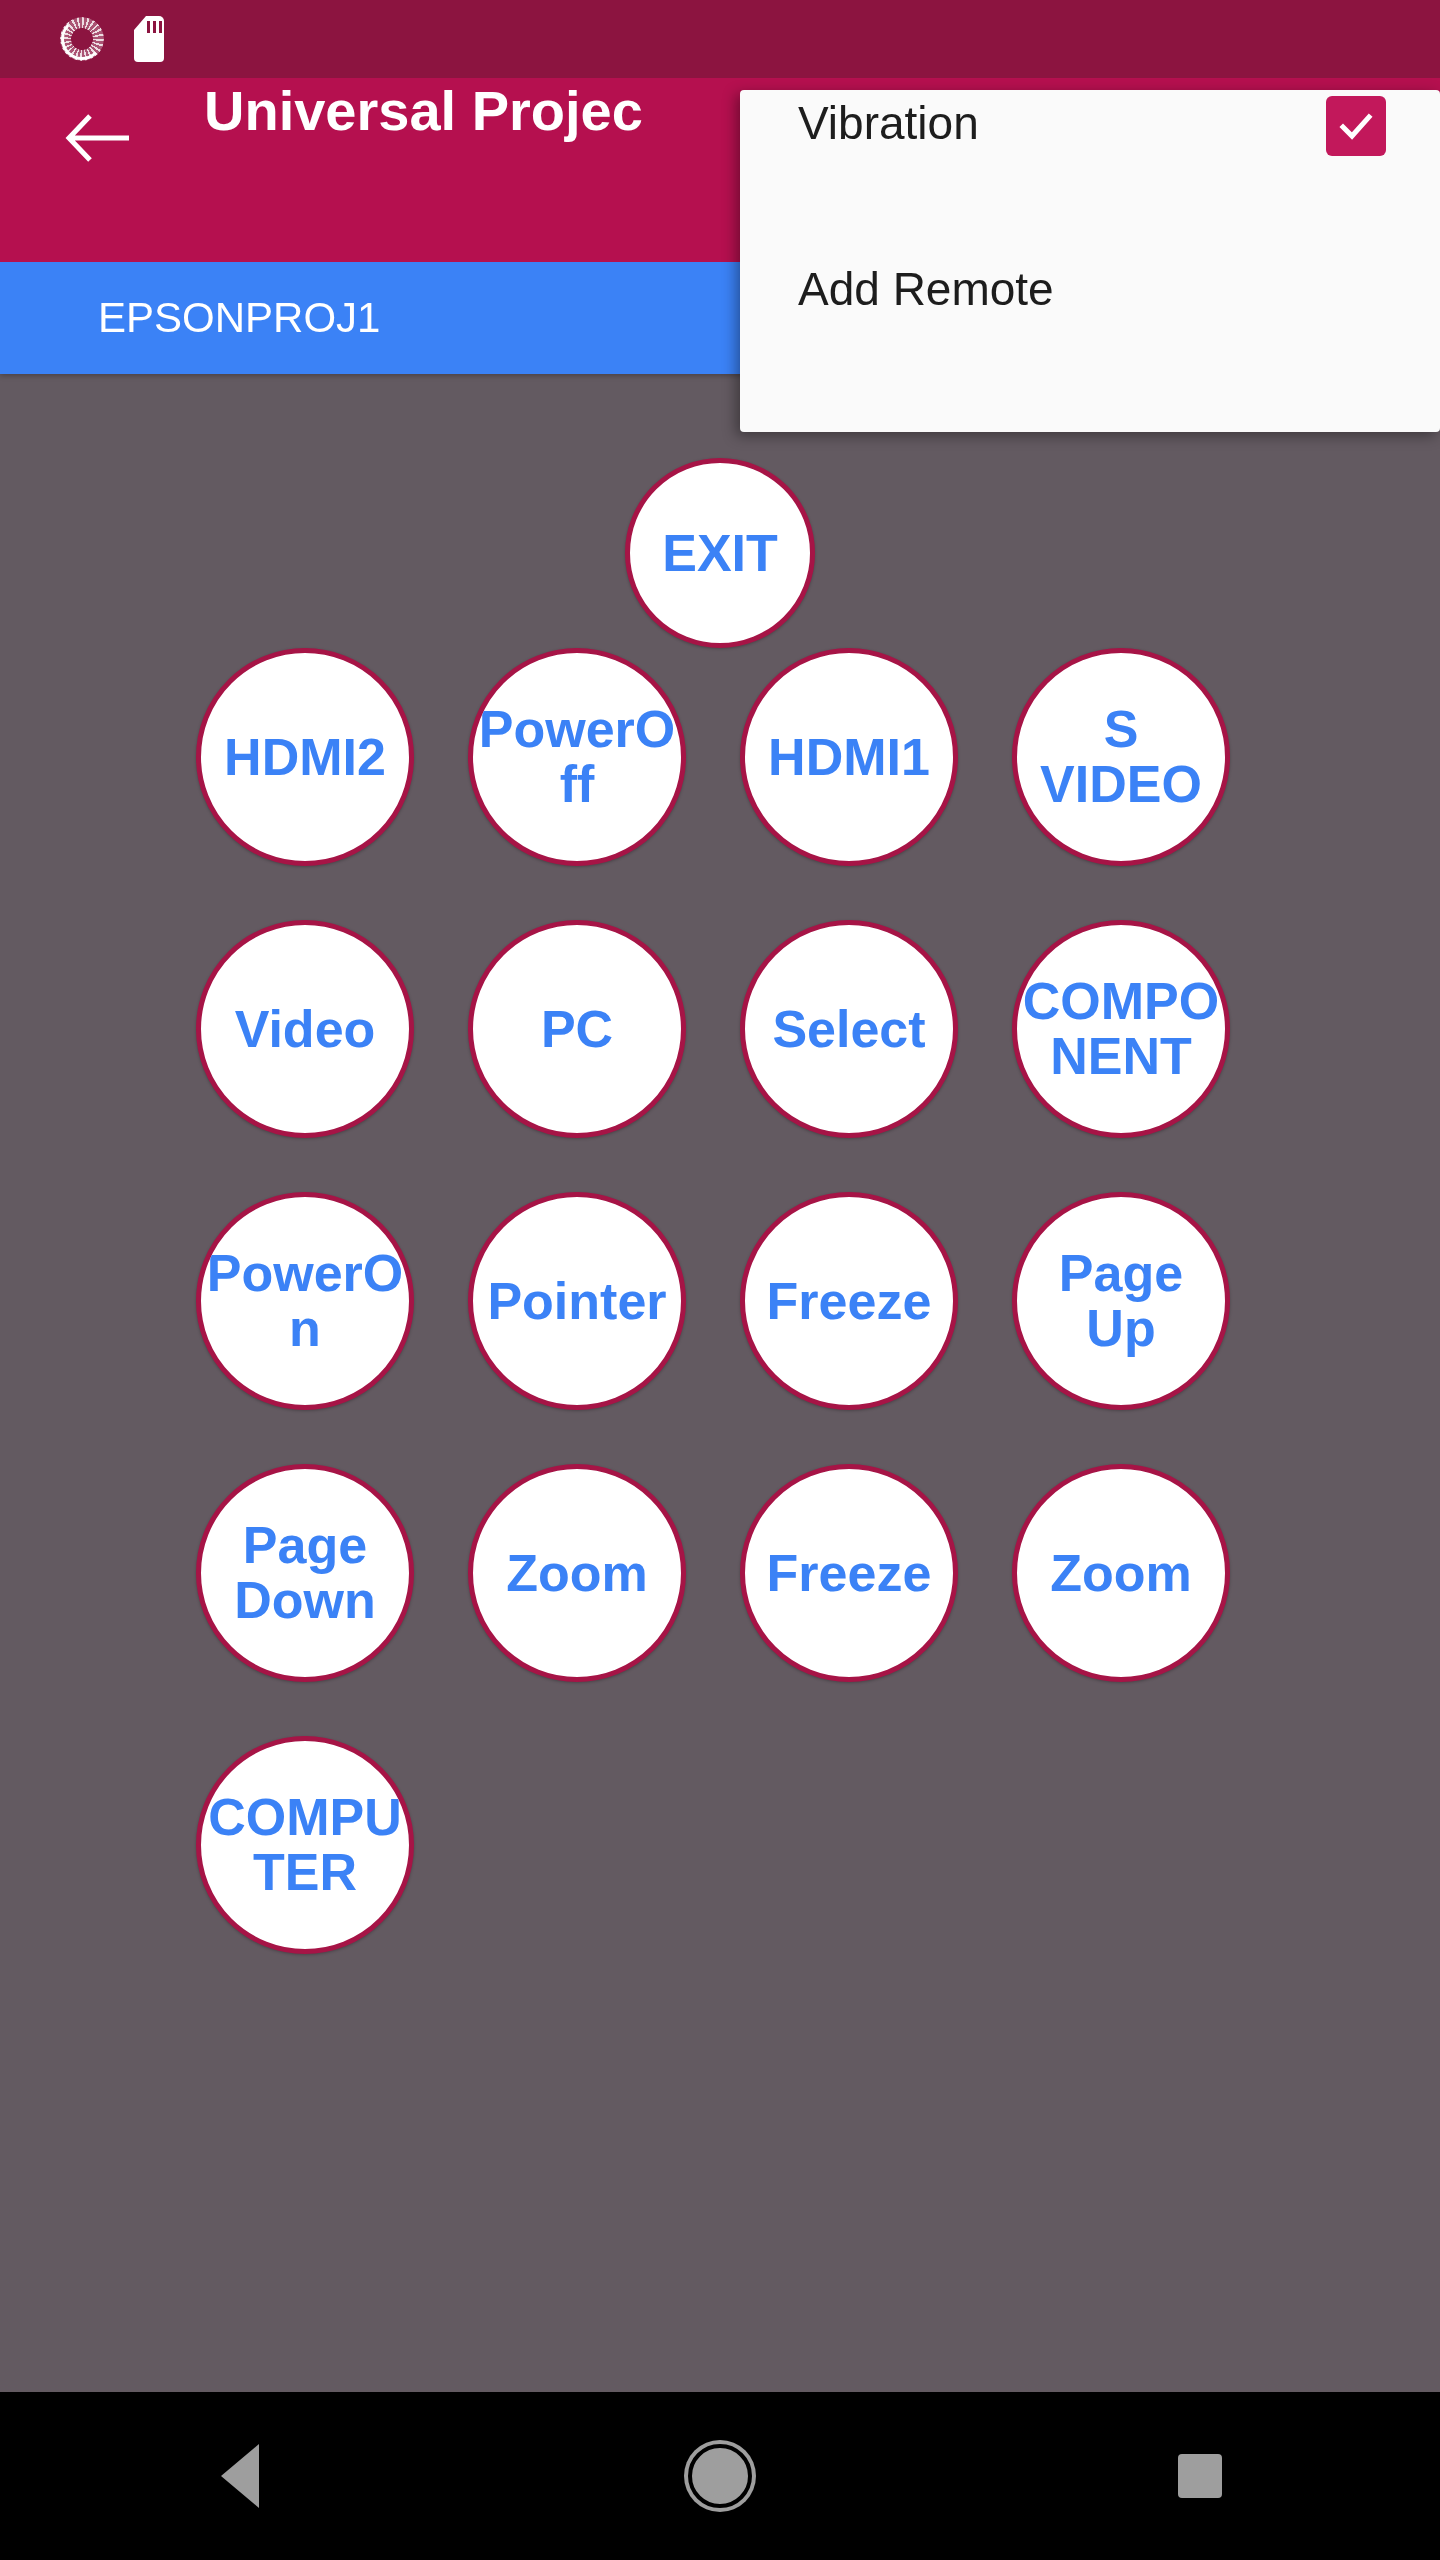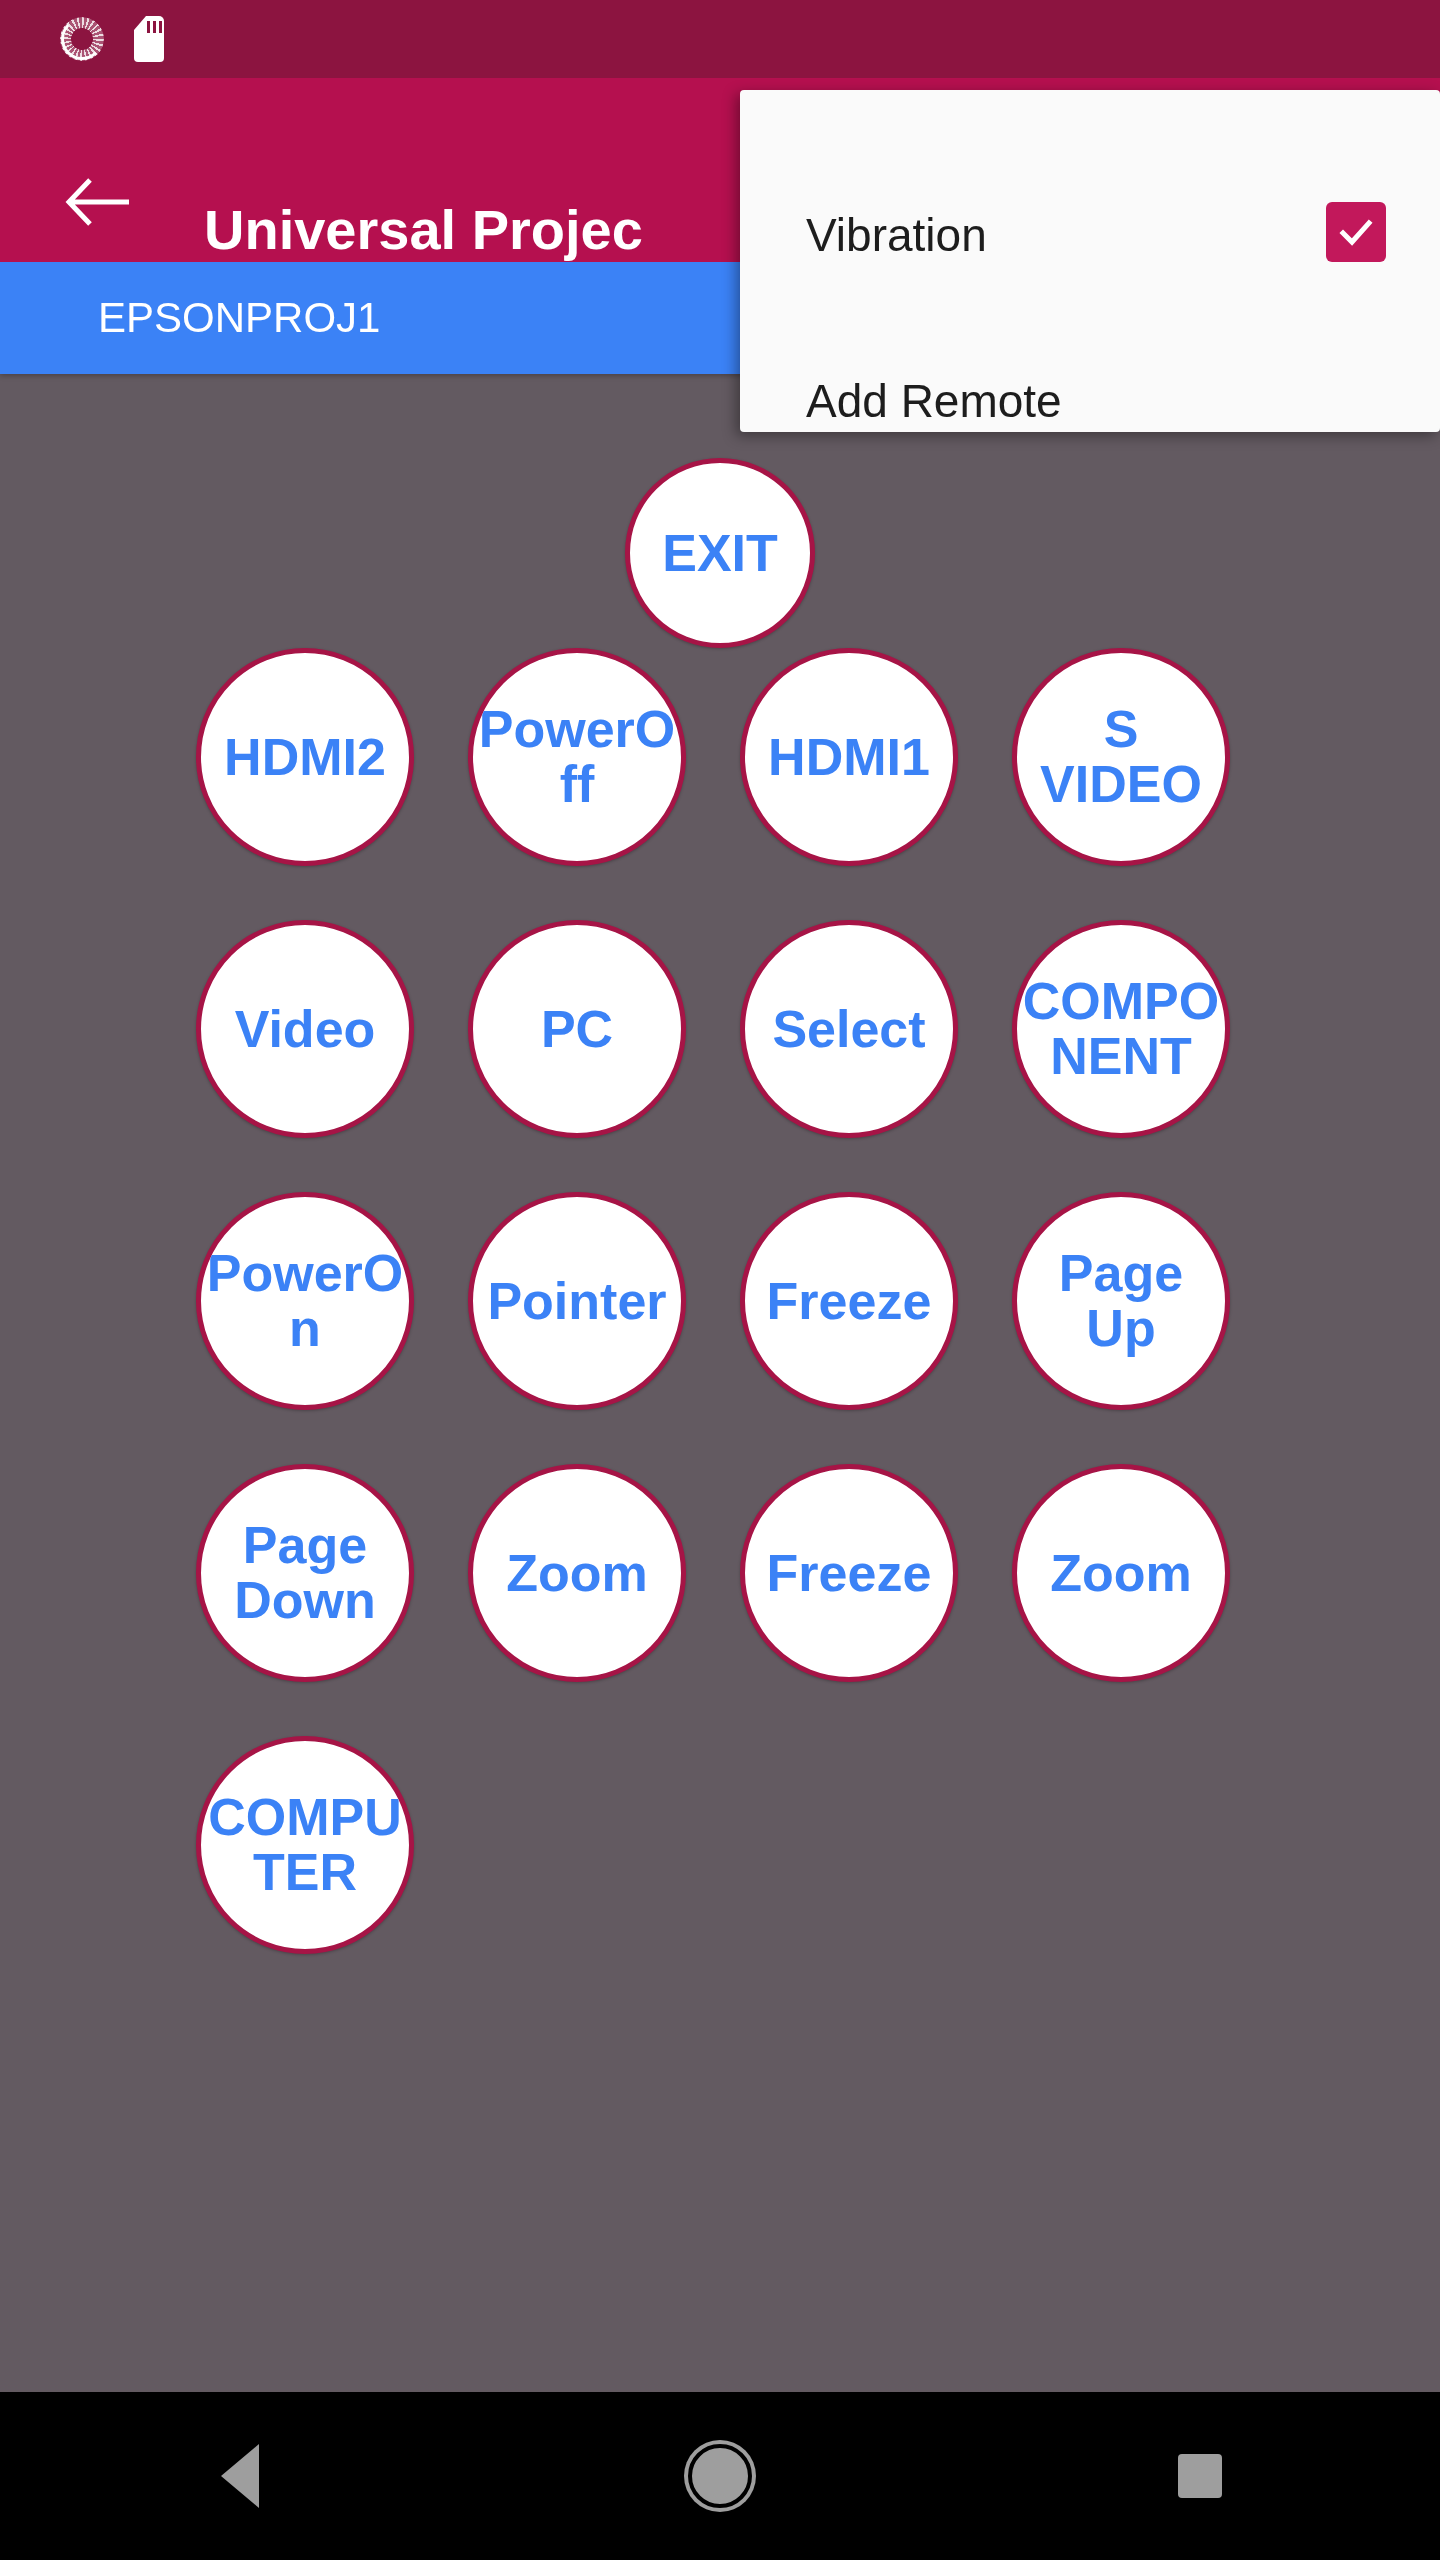--- a/index.html
+++ b/index.html
@@ -112,21 +112,21 @@
   }
 
   
   .app-bar {
     position: absolute;
     top: 78px; left: 0;
     width: 1440px;
     height: 184px;
     background: #B5104F;
     display: flex;
-    align-items: flex-end;
+    align-items: flex-start;
     z-index: 10;
   }
   .back-btn {
     width: 120px;
     height: 120px;
     margin-left: 38px;
     display: flex;
     align-items: center;
     justify-content: center;
     cursor: pointer;
@@ -166,25 +166,24 @@
     width: 700px;
     background: #FAFAFA;
     border-radius: 4px;
     box-shadow: -4px 4px 14px rgba(0,0,0,.38);
     z-index: 40;
     padding: 6px 0 4px 0;
   }
   .menu-item {
     height: 166px;
     display: flex;
-    align-items: flex-end;
+    align-items: flex-start;
     padding: 0 54px 0 58px;
     box-sizing: border-box;
     cursor: pointer;
-    margin-left: 8px;
   }
   .menu-label {
     color: #1d1d1d;
     font-size: 46px;
     flex: 1;
     white-space: nowrap;
   }
   .checkbox {
     width: 60px;
     height: 60px;

